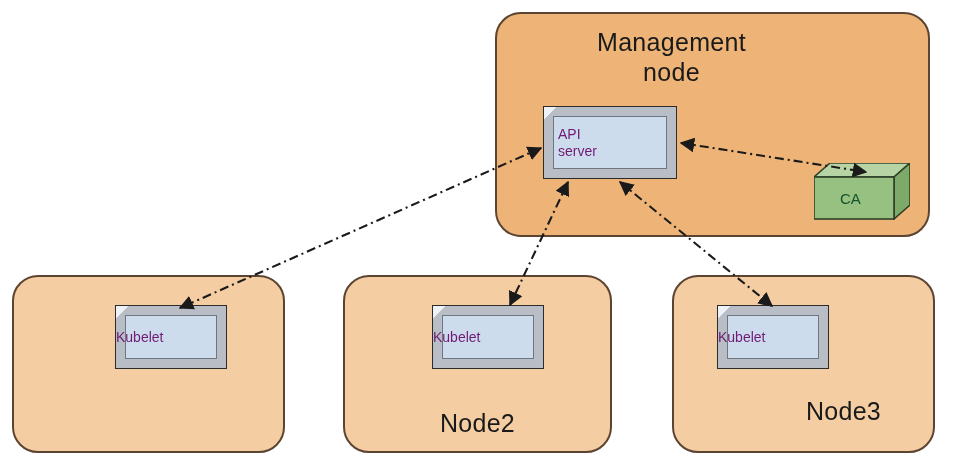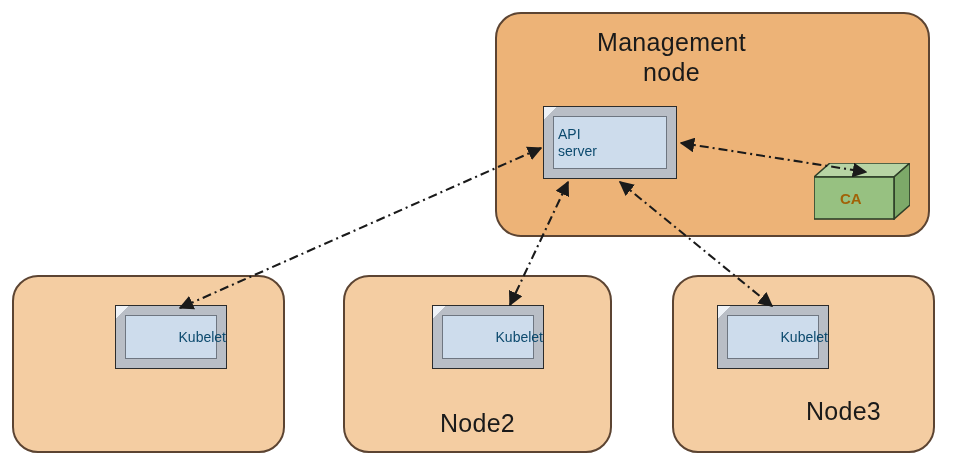--- a/index.html
+++ b/index.html
@@ -77,42 +77,41 @@
     width: 100%; height: 100%;
     background:
       linear-gradient(135deg, #eef2f7 0 9px, transparent 9px);
   }
   .bevel-label {
     position: absolute;
     left: 14px;
     top: 50%;
     transform: translateY(-50%);
     width: calc(100% - 20px);
-    color: #0c4a6e;
+    color: #701a75;
     font-size: 14px;
     line-height: 17px;
     white-space: pre-line;
     z-index: 4;
   }
   .bevel-label.centered {
     left: 0;
     width: 100%;
-    text-align: right;
+    text-align: left;
   }
   
   .cuboid {
     position: absolute;
     z-index: 3;
   }
   .cuboid-label {
     position: absolute;
-    color: #a16207;
+    color: #14532d;
     font-size: 15px;
     z-index: 4;
-    font-weight: bold;
   }
 </style>
 </head>
 <body>
 
 <div id="diagram-root">
 
   <div class="container-box mgmt-box" style="left:495px; top:12px; width:435px; height:225px;">
   </div>
   <div class="container-title" style="left:495px; top:27px; width:353px;">Management

